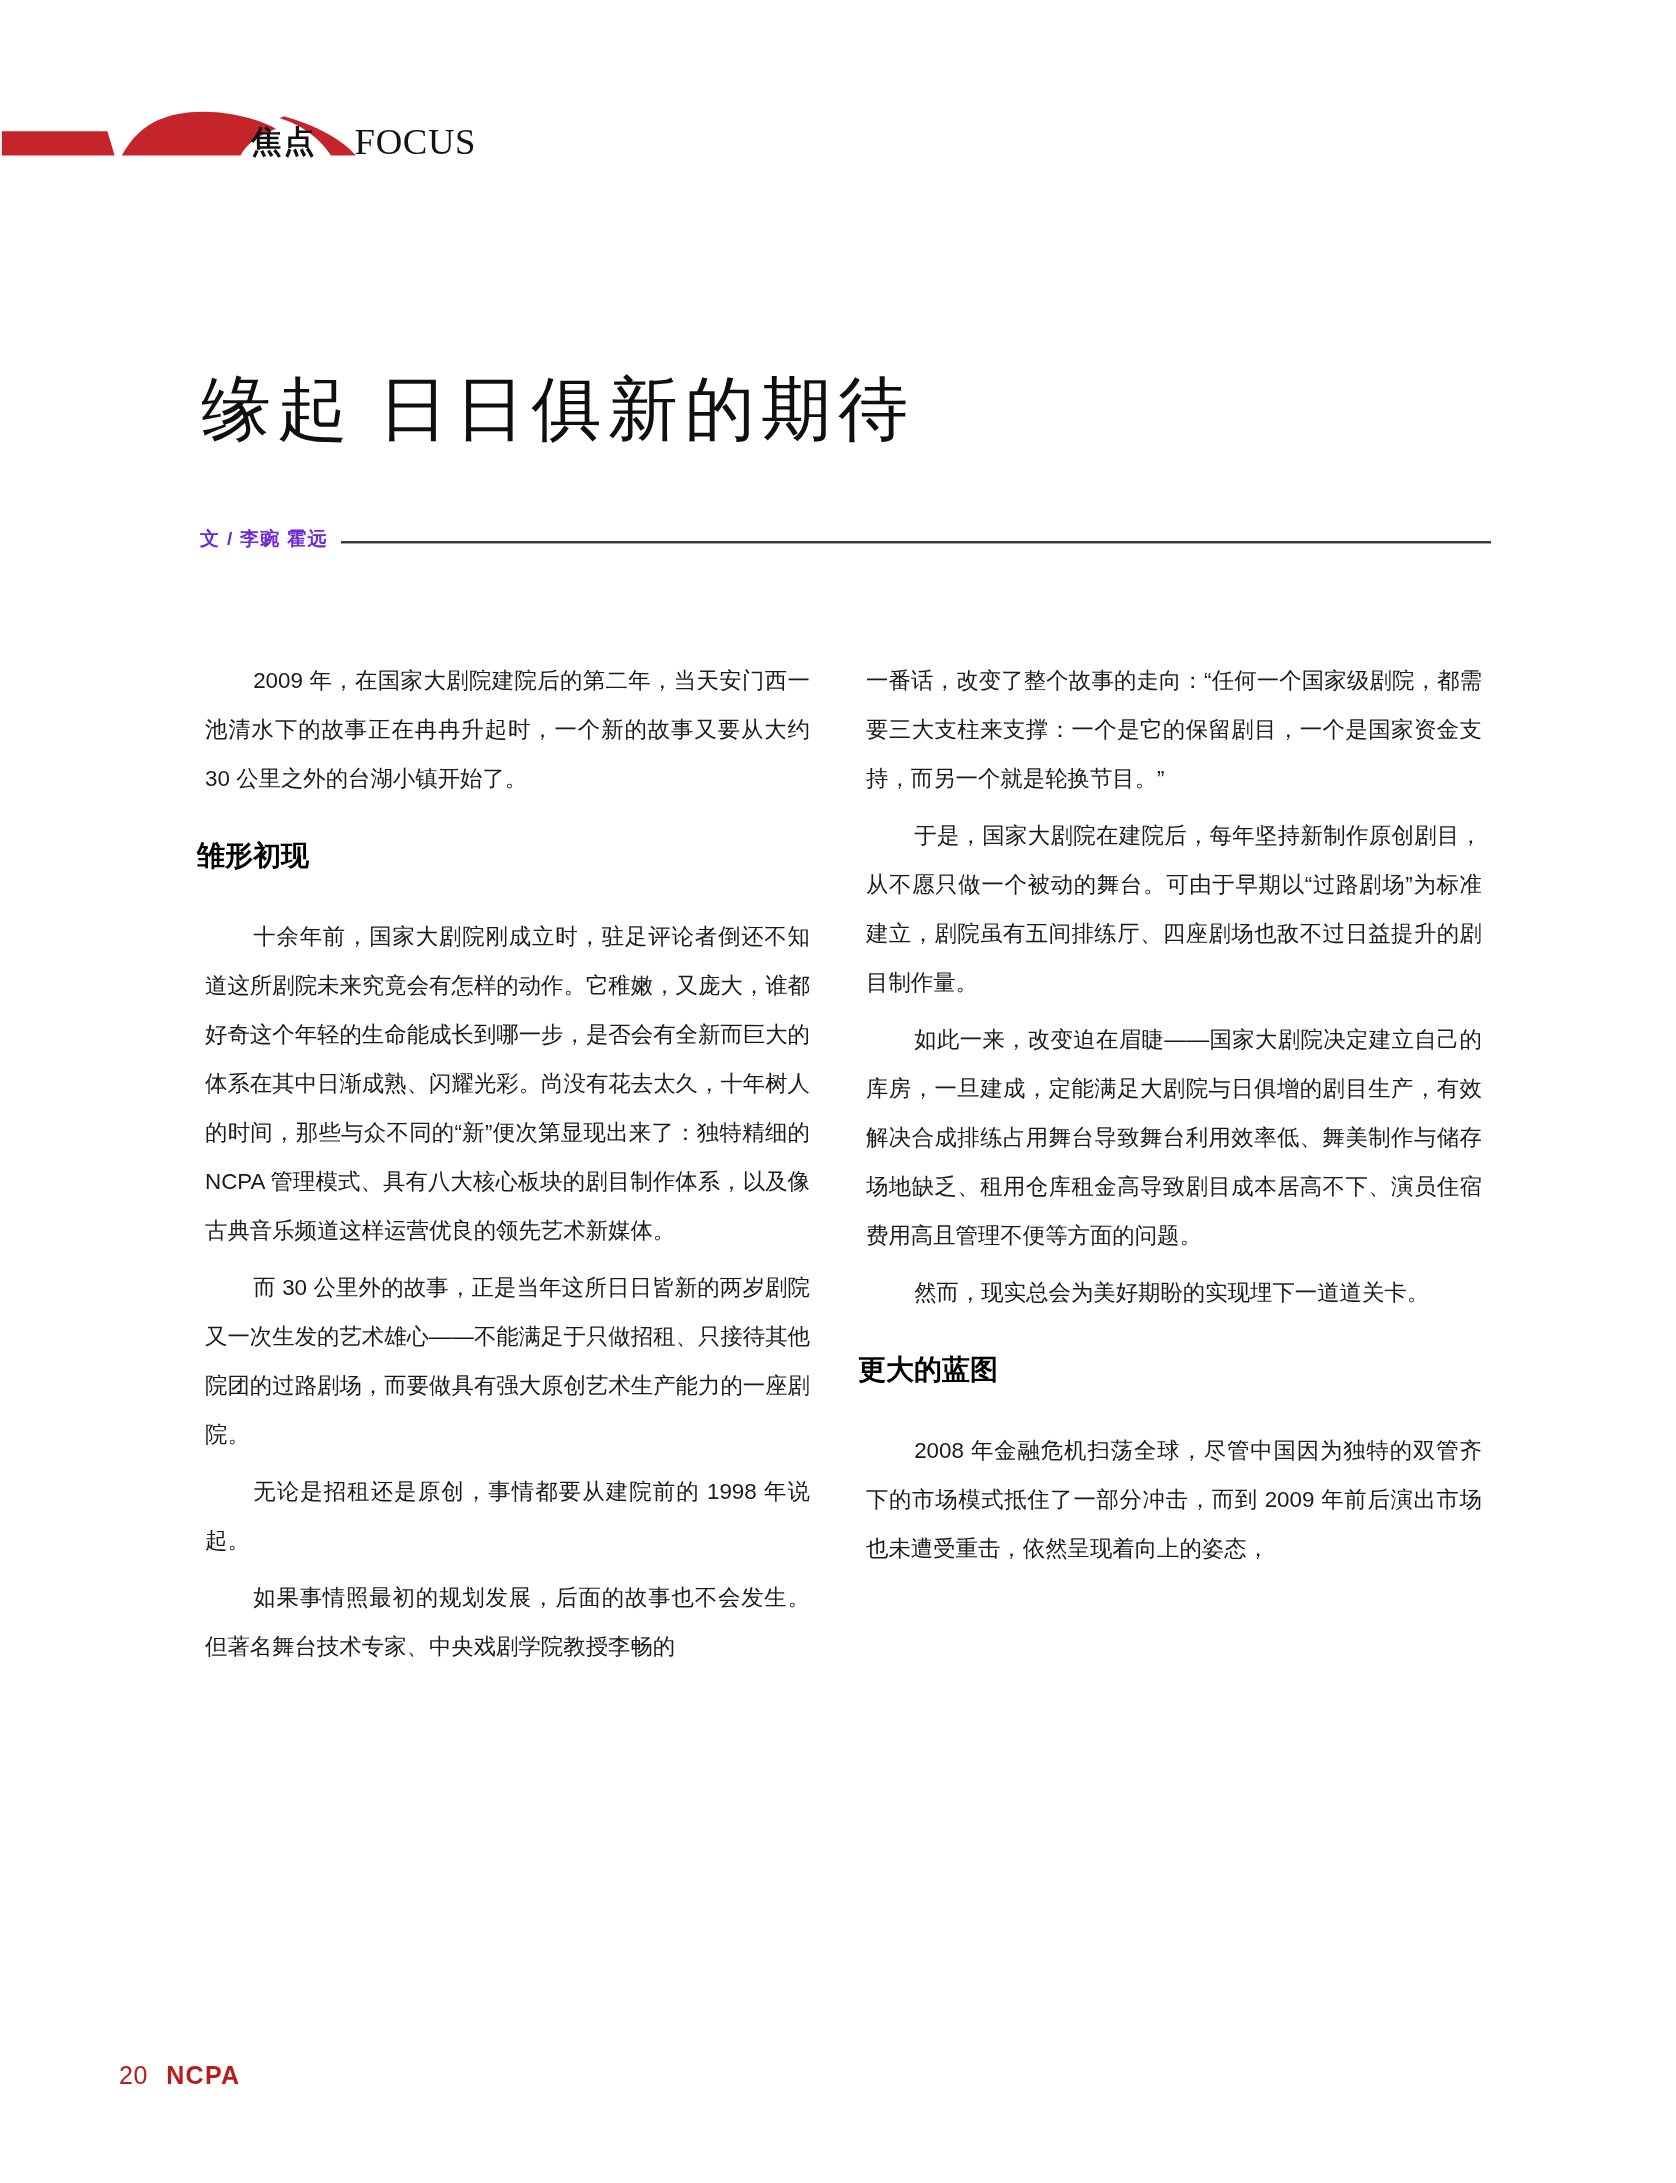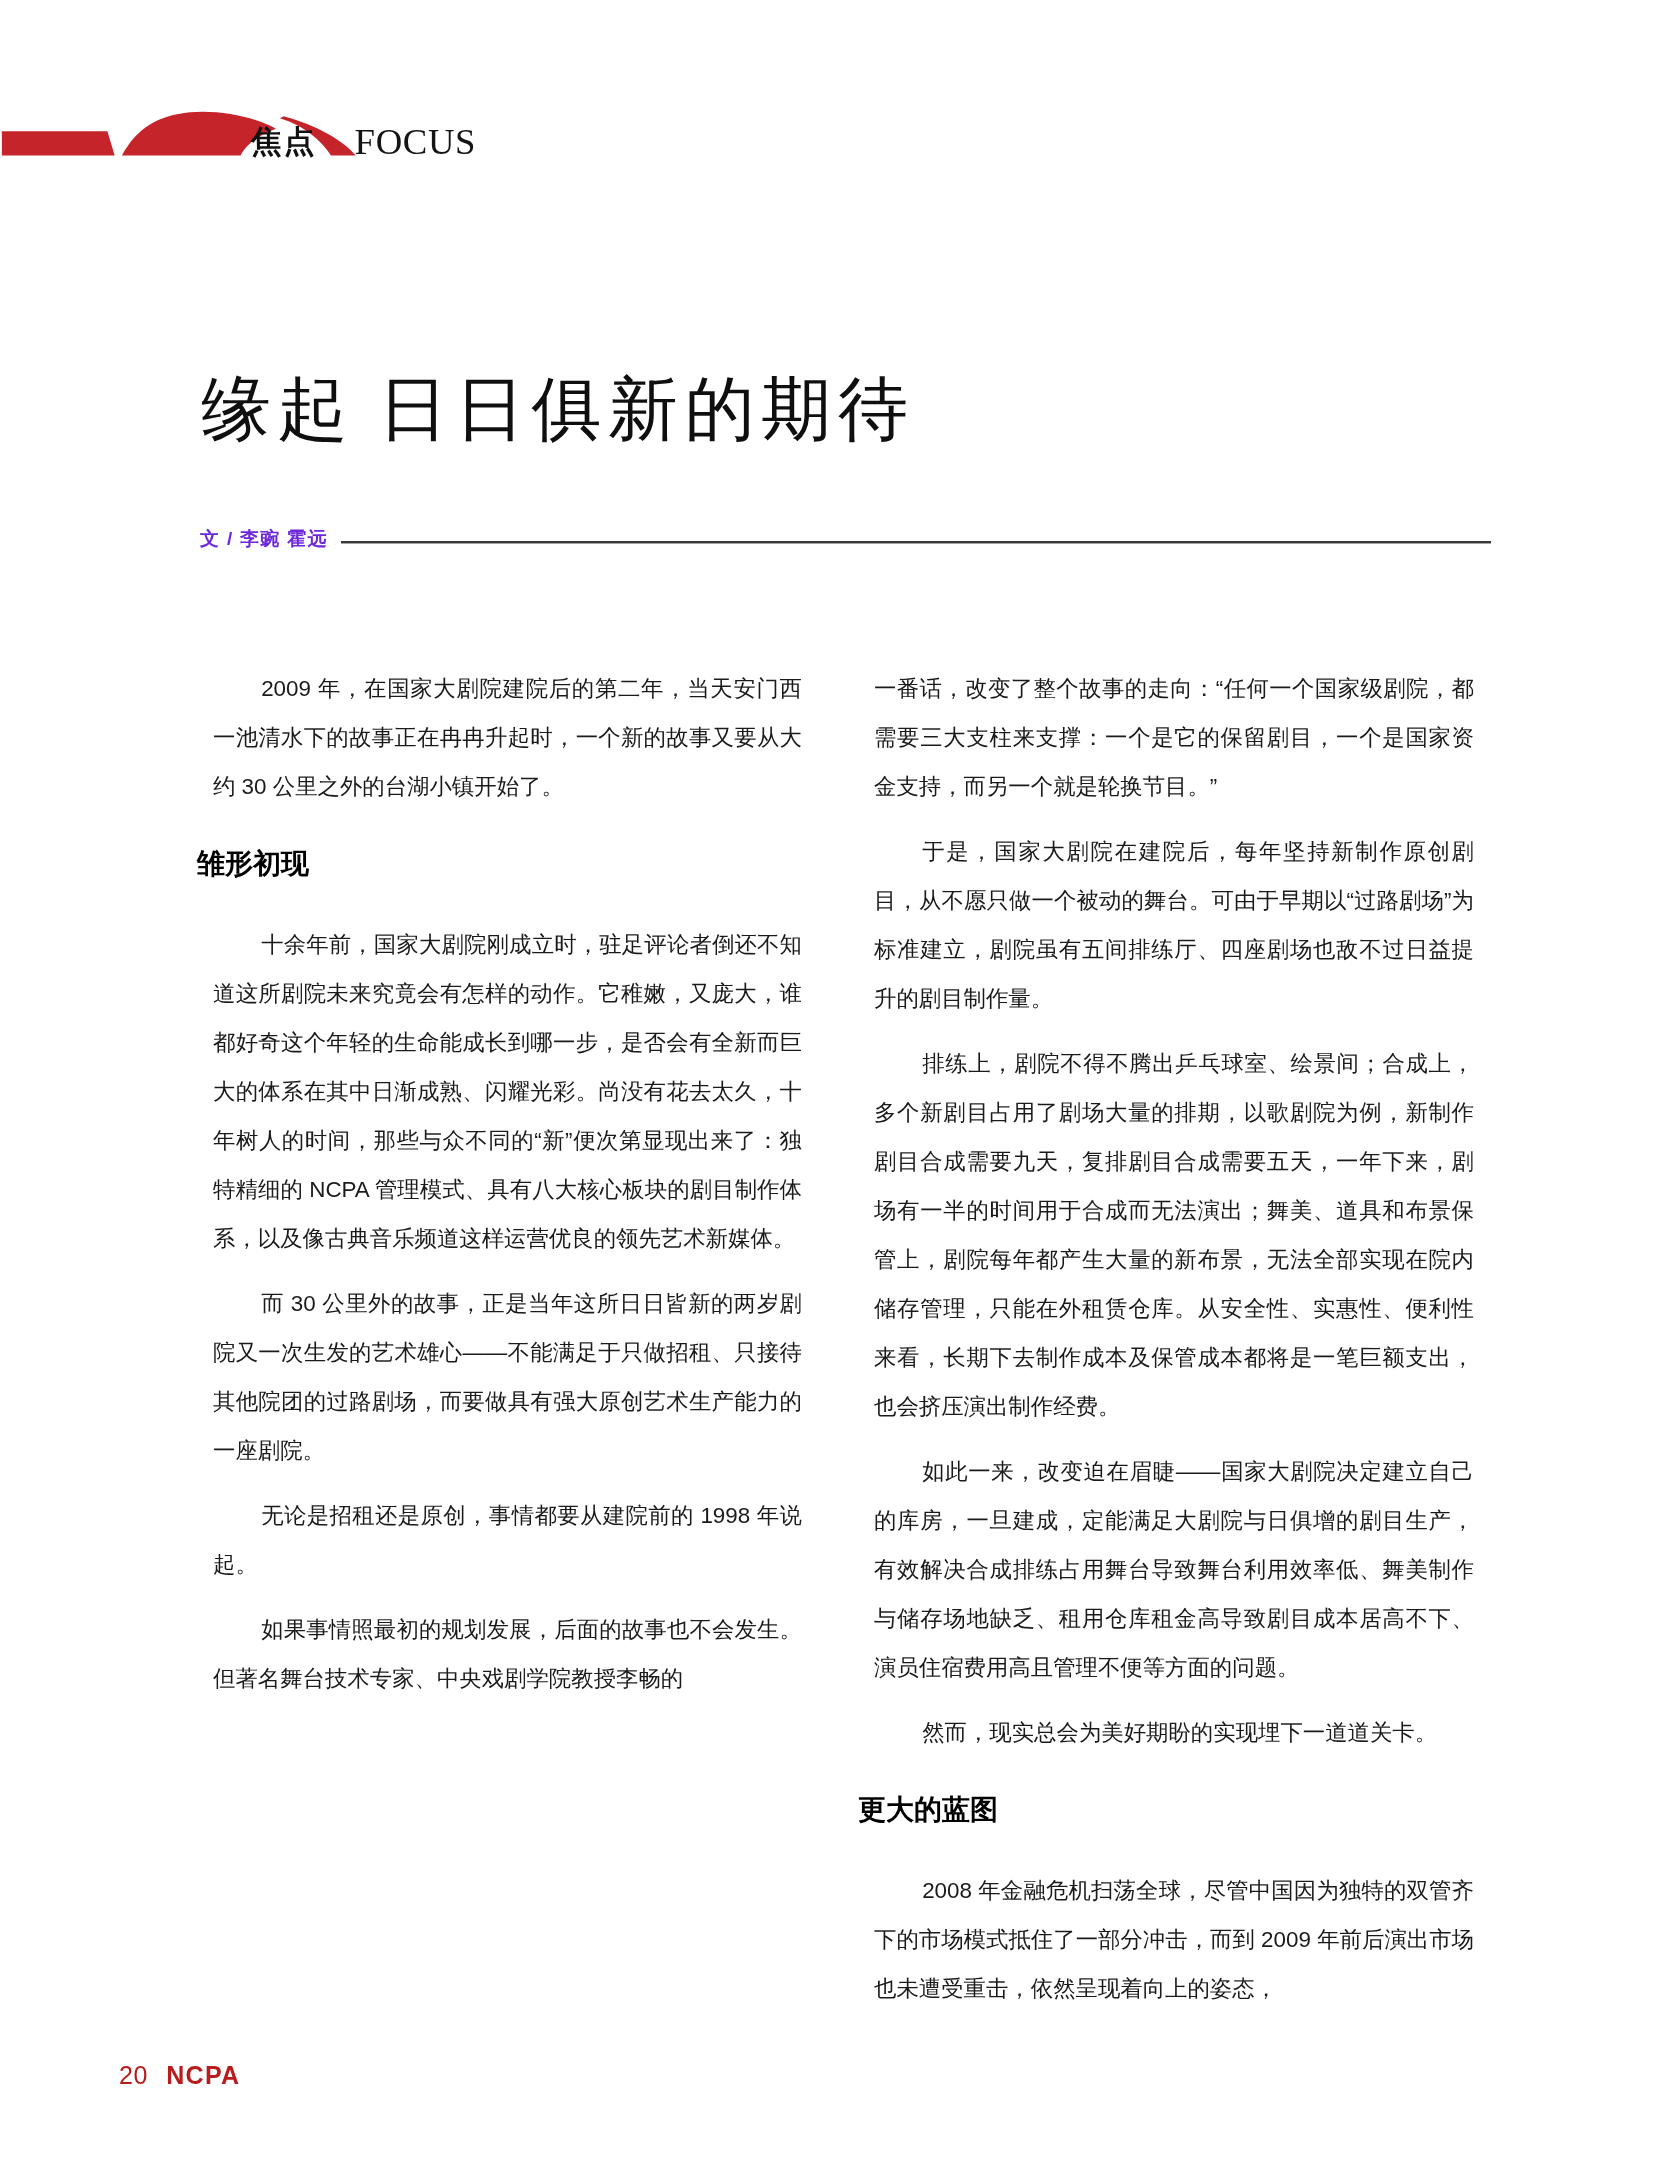--- a/index.html
+++ b/index.html
@@ -27,21 +27,21 @@
     background:linear-gradient(to bottom,#393939 0 55%,#a2a2a2 55% 100%);}
 
   
   .column{
     position:absolute;top:648px;width:621px;
     font-size:22.4px;line-height:49px;text-align:justify;
     color:#1a1a1a;font-weight:400;
   }
   #col-left{left:197px;}
   #col-right{left:858px;width:632px;}
-  .para{margin:16px;text-indent:2.15em;}
+  .para{margin:8px;text-indent:2.15em;}
   .para.noindent{text-indent:0;}
   .subhead{
     margin:38px 0 41px 0;padding:0;
     font-size:28px;line-height:30px;font-weight:700;
     text-indent:0;color:#000;
   }
 
   
   #page-footer{left:119px;top:2061px;font-size:25px;color:#b91c1c;letter-spacing:0.7px;white-space:nowrap;}
   #page-footer .page-num{font-weight:500;}
@@ -67,21 +67,20 @@
     <p class="para">2009 年，在国家大剧院建院后的第二年，当天安门西一池清水下的故事正在冉冉升起时，一个新的故事又要从大约 30 公里之外的台湖小镇开始了。</p>
     <h3 class="subhead">雏形初现</h3>
     <p class="para">十余年前，国家大剧院刚成立时，驻足评论者倒还不知道这所剧院未来究竟会有怎样的动作。它稚嫩，又庞大，谁都好奇这个年轻的生命能成长到哪一步，是否会有全新而巨大的体系在其中日渐成熟、闪耀光彩。尚没有花去太久，十年树人的时间，那些与众不同的“新”便次第显现出来了：独特精细的 NCPA 管理模式、具有八大核心板块的剧目制作体系，以及像古典音乐频道这样运营优良的领先艺术新媒体。</p>
     <p class="para">而 30 公里外的故事，正是当年这所日日皆新的两岁剧院又一次生发的艺术雄心——不能满足于只做招租、只接待其他院团的过路剧场，而要做具有强大原创艺术生产能力的一座剧院。</p>
     <p class="para">无论是招租还是原创，事情都要从建院前的 1998 年说起。</p>
     <p class="para">如果事情照最初的规划发展，后面的故事也不会发生。但著名舞台技术专家、中央戏剧学院教授李畅的</p>
   </div>
 <div id="col-right" class="column">
     <p class="para noindent">一番话，改变了整个故事的走向：“任何一个国家级剧院，都需要三大支柱来支撑：一个是它的保留剧目，一个是国家资金支持，而另一个就是轮换节目。”</p>
     <p class="para">于是，国家大剧院在建院后，每年坚持新制作原创剧目，从不愿只做一个被动的舞台。可由于早期以“过路剧场”为标准建立，剧院虽有五间排练厅、四座剧场也敌不过日益提升的剧目制作量。</p>
-    <p class="para">排练上，剧院不得不腾出乒乓球室、绘景间；合成上，多个新剧目占用了剧场大量的排期，以歌剧院为例，新制作剧目合成需要九天，复排剧目合成需要五天，一年下来，剧场有一半的时间用于合成而无法演出；舞美、道具和布景保管上，剧院每年都产生大量的新布景，无法全部实现在院内储存管理，只能在外租赁仓库。从安全性、实惠性、便利性来看，长期下去制作成本及保管成本都将是一笔巨额支出，也会挤压演出制作经费。</p>
     <p class="para">如此一来，改变迫在眉睫——国家大剧院决定建立自己的库房，一旦建成，定能满足大剧院与日俱增的剧目生产，有效解决合成排练占用舞台导致舞台利用效率低、舞美制作与储存场地缺乏、租用仓库租金高导致剧目成本居高不下、演员住宿费用高且管理不便等方面的问题。</p>
     <p class="para">然而，现实总会为美好期盼的实现埋下一道道关卡。</p>
     <h3 class="subhead">更大的蓝图</h3>
     <p class="para">2008 年金融危机扫荡全球，尽管中国因为独特的双管齐下的市场模式抵住了一部分冲击，而到 2009 年前后演出市场也未遭受重击，依然呈现着向上的姿态，</p>
   </div>
 
 <div id="page-footer" class="abs">
   <span class="page-num">20</span><span class="journal">NCPA</span>
 </div>
 

